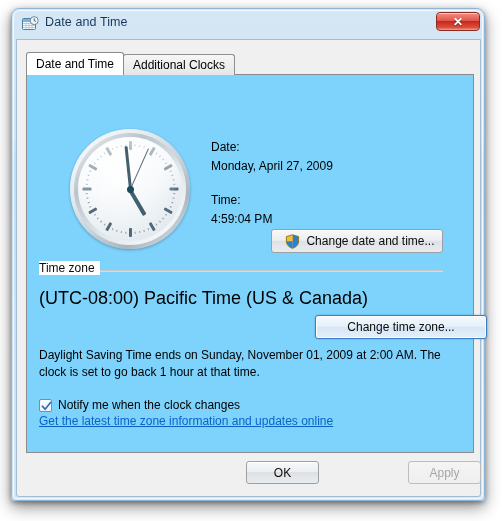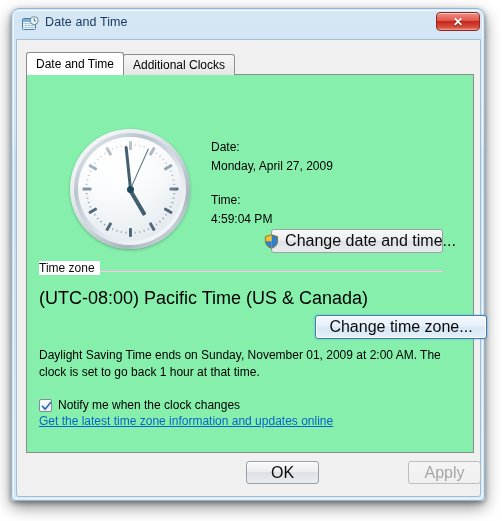--- a/index.html
+++ b/index.html
@@ -135,21 +135,21 @@
     top: 2px;
     height: 21px;
   }
 
   #tabpanel {
     position: absolute;
     left: 9px;
     top: 34px;
     width: 448px;
     height: 379px;
-    background: #86efac;
+    background: #7dd3fc;
     border: 1px solid #8b8b8b;
     box-sizing: border-box;
   }
 
   
   #clock-wrap {
     position: absolute;
     left: 43px;
     top: 54px;
     width: 120px;
@@ -252,21 +252,21 @@
     line-height: 19px;
   }
   #datetime-block .group { margin-bottom: 15px; }
 
   
   .btn {
     position: absolute;
     border: 1px solid #9aa0a6;
     border-radius: 3px;
     background: linear-gradient(to bottom, #f7f8f9 0%, #eceef0 47%, #dde1e5 50%, #e9ecef 100%);
-    font-size: 16px;
+    font-size: 12px;
     color: #0b0b0b;
     display: flex;
     align-items: center;
     justify-content: center;
     box-sizing: border-box;
     box-shadow: inset 0 1px 0 #ffffff;
     white-space: nowrap;
   }
   .btn.focused {
     border: 1px solid #3a7dc4;

